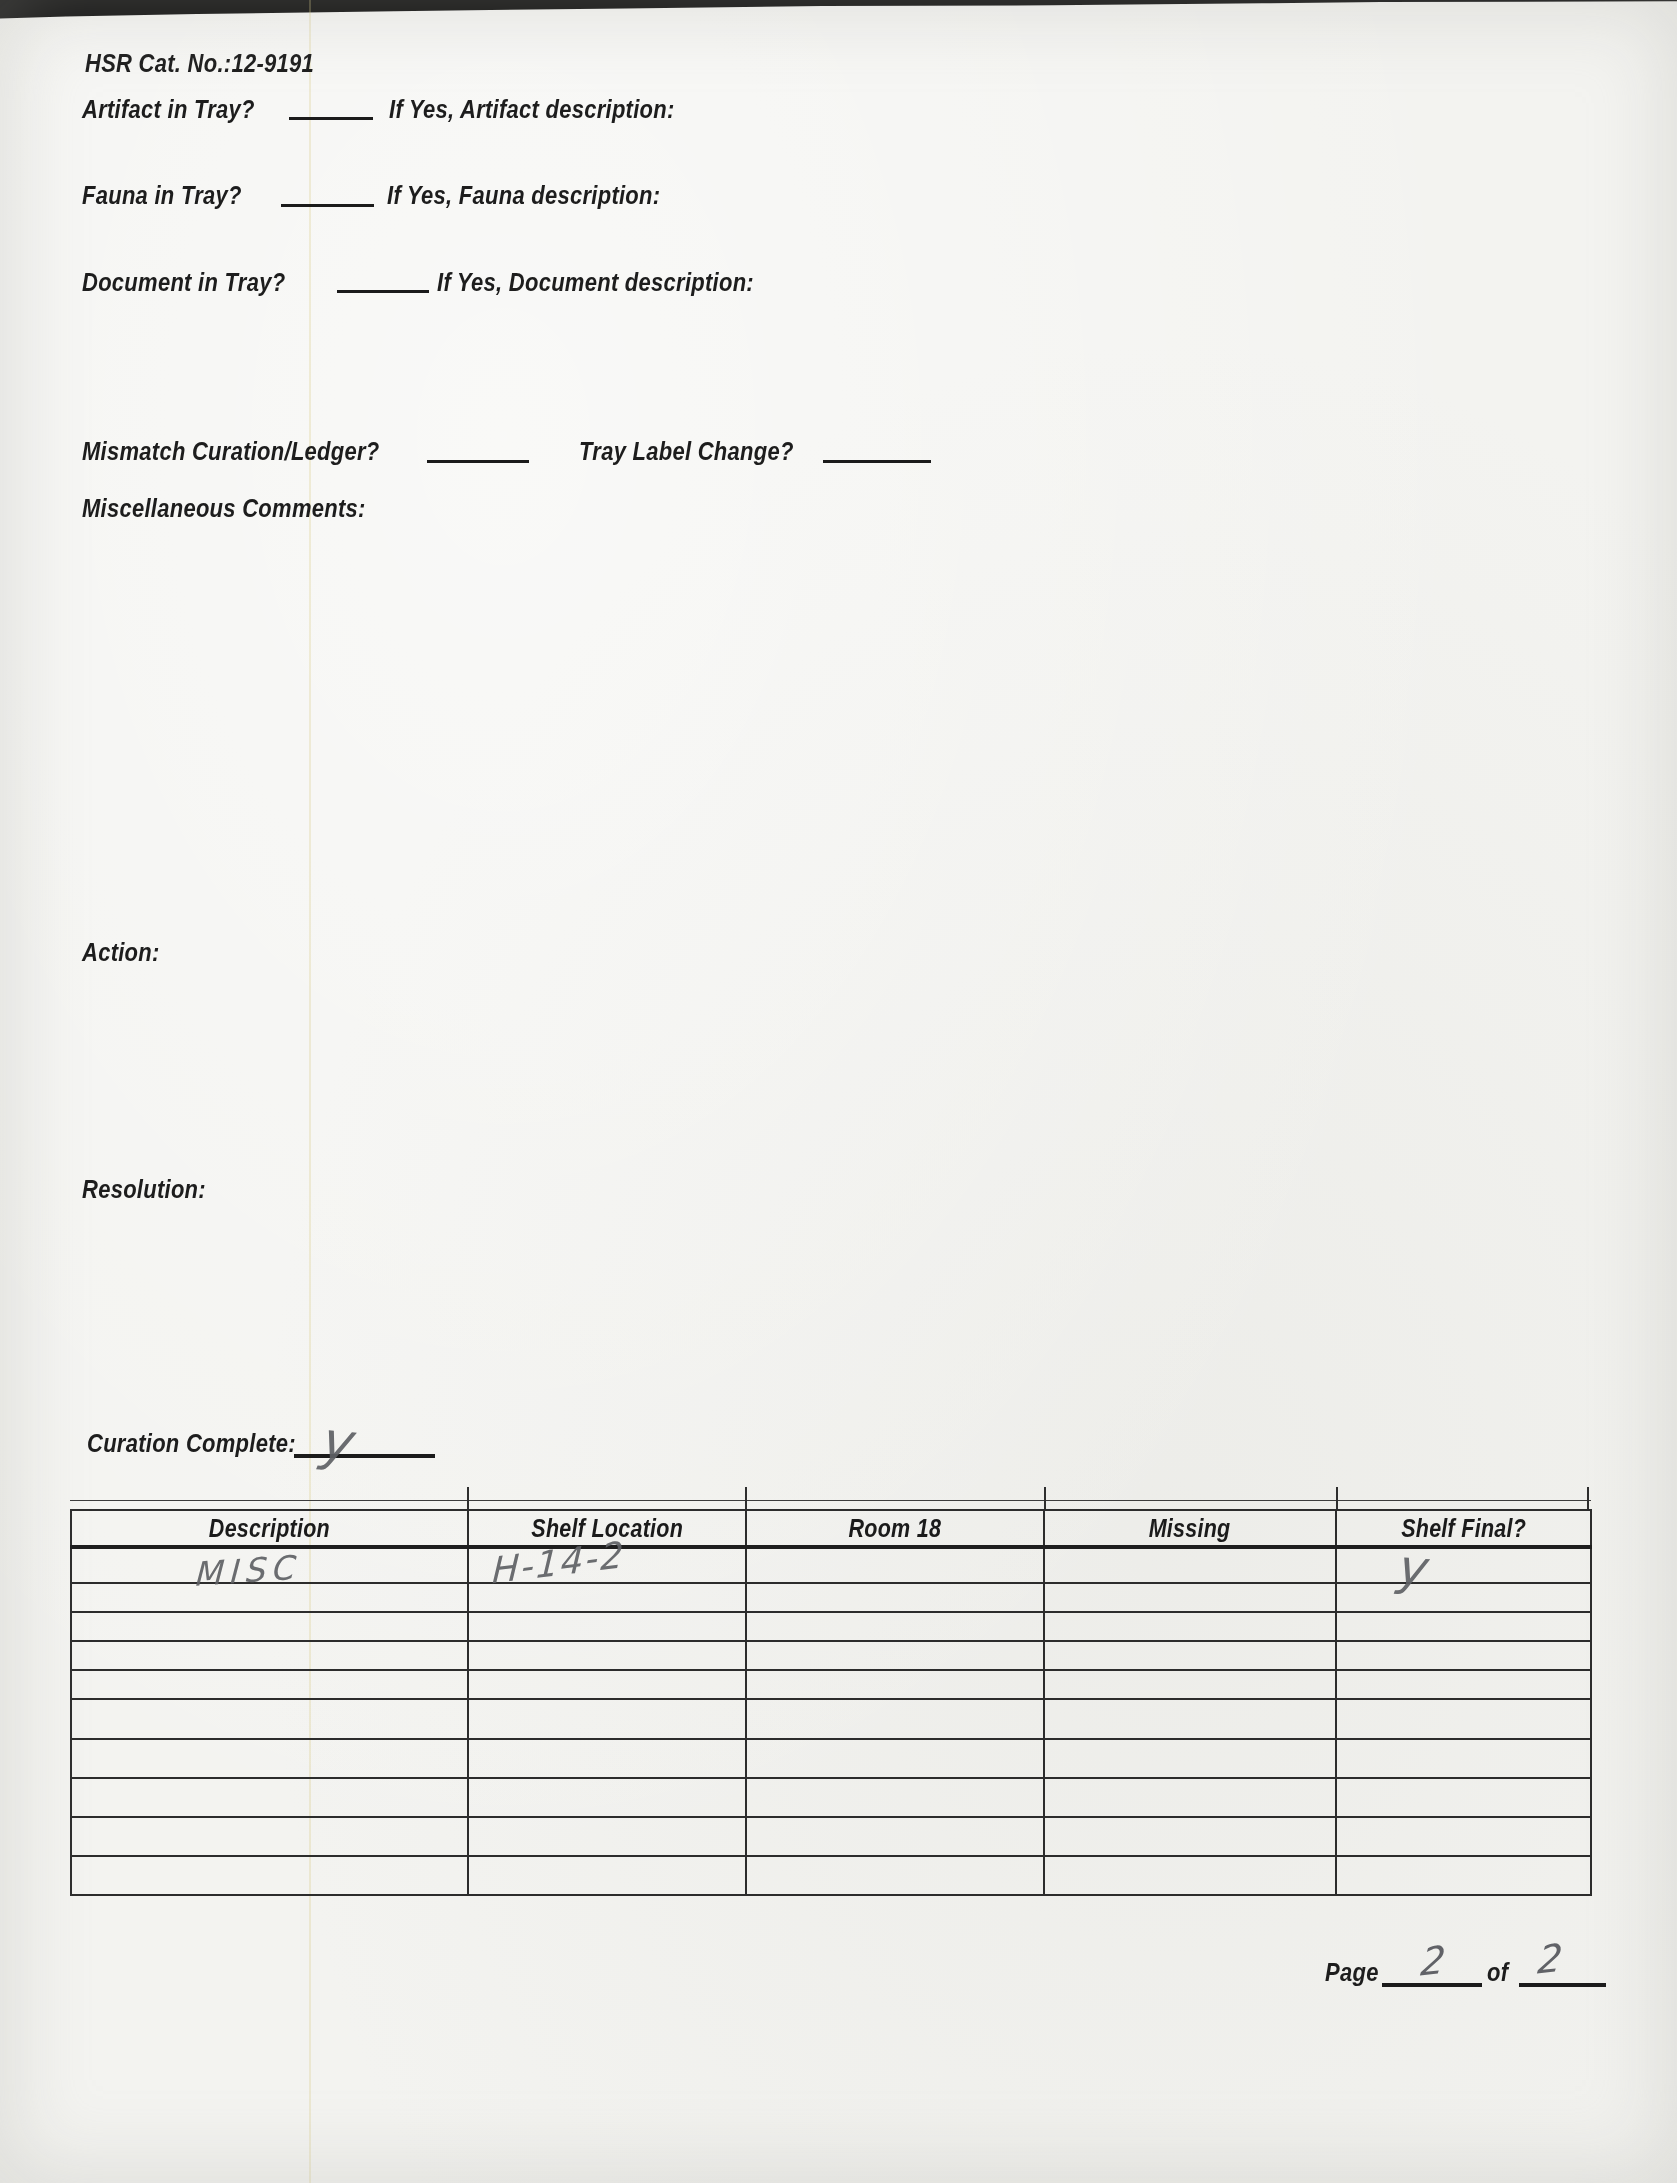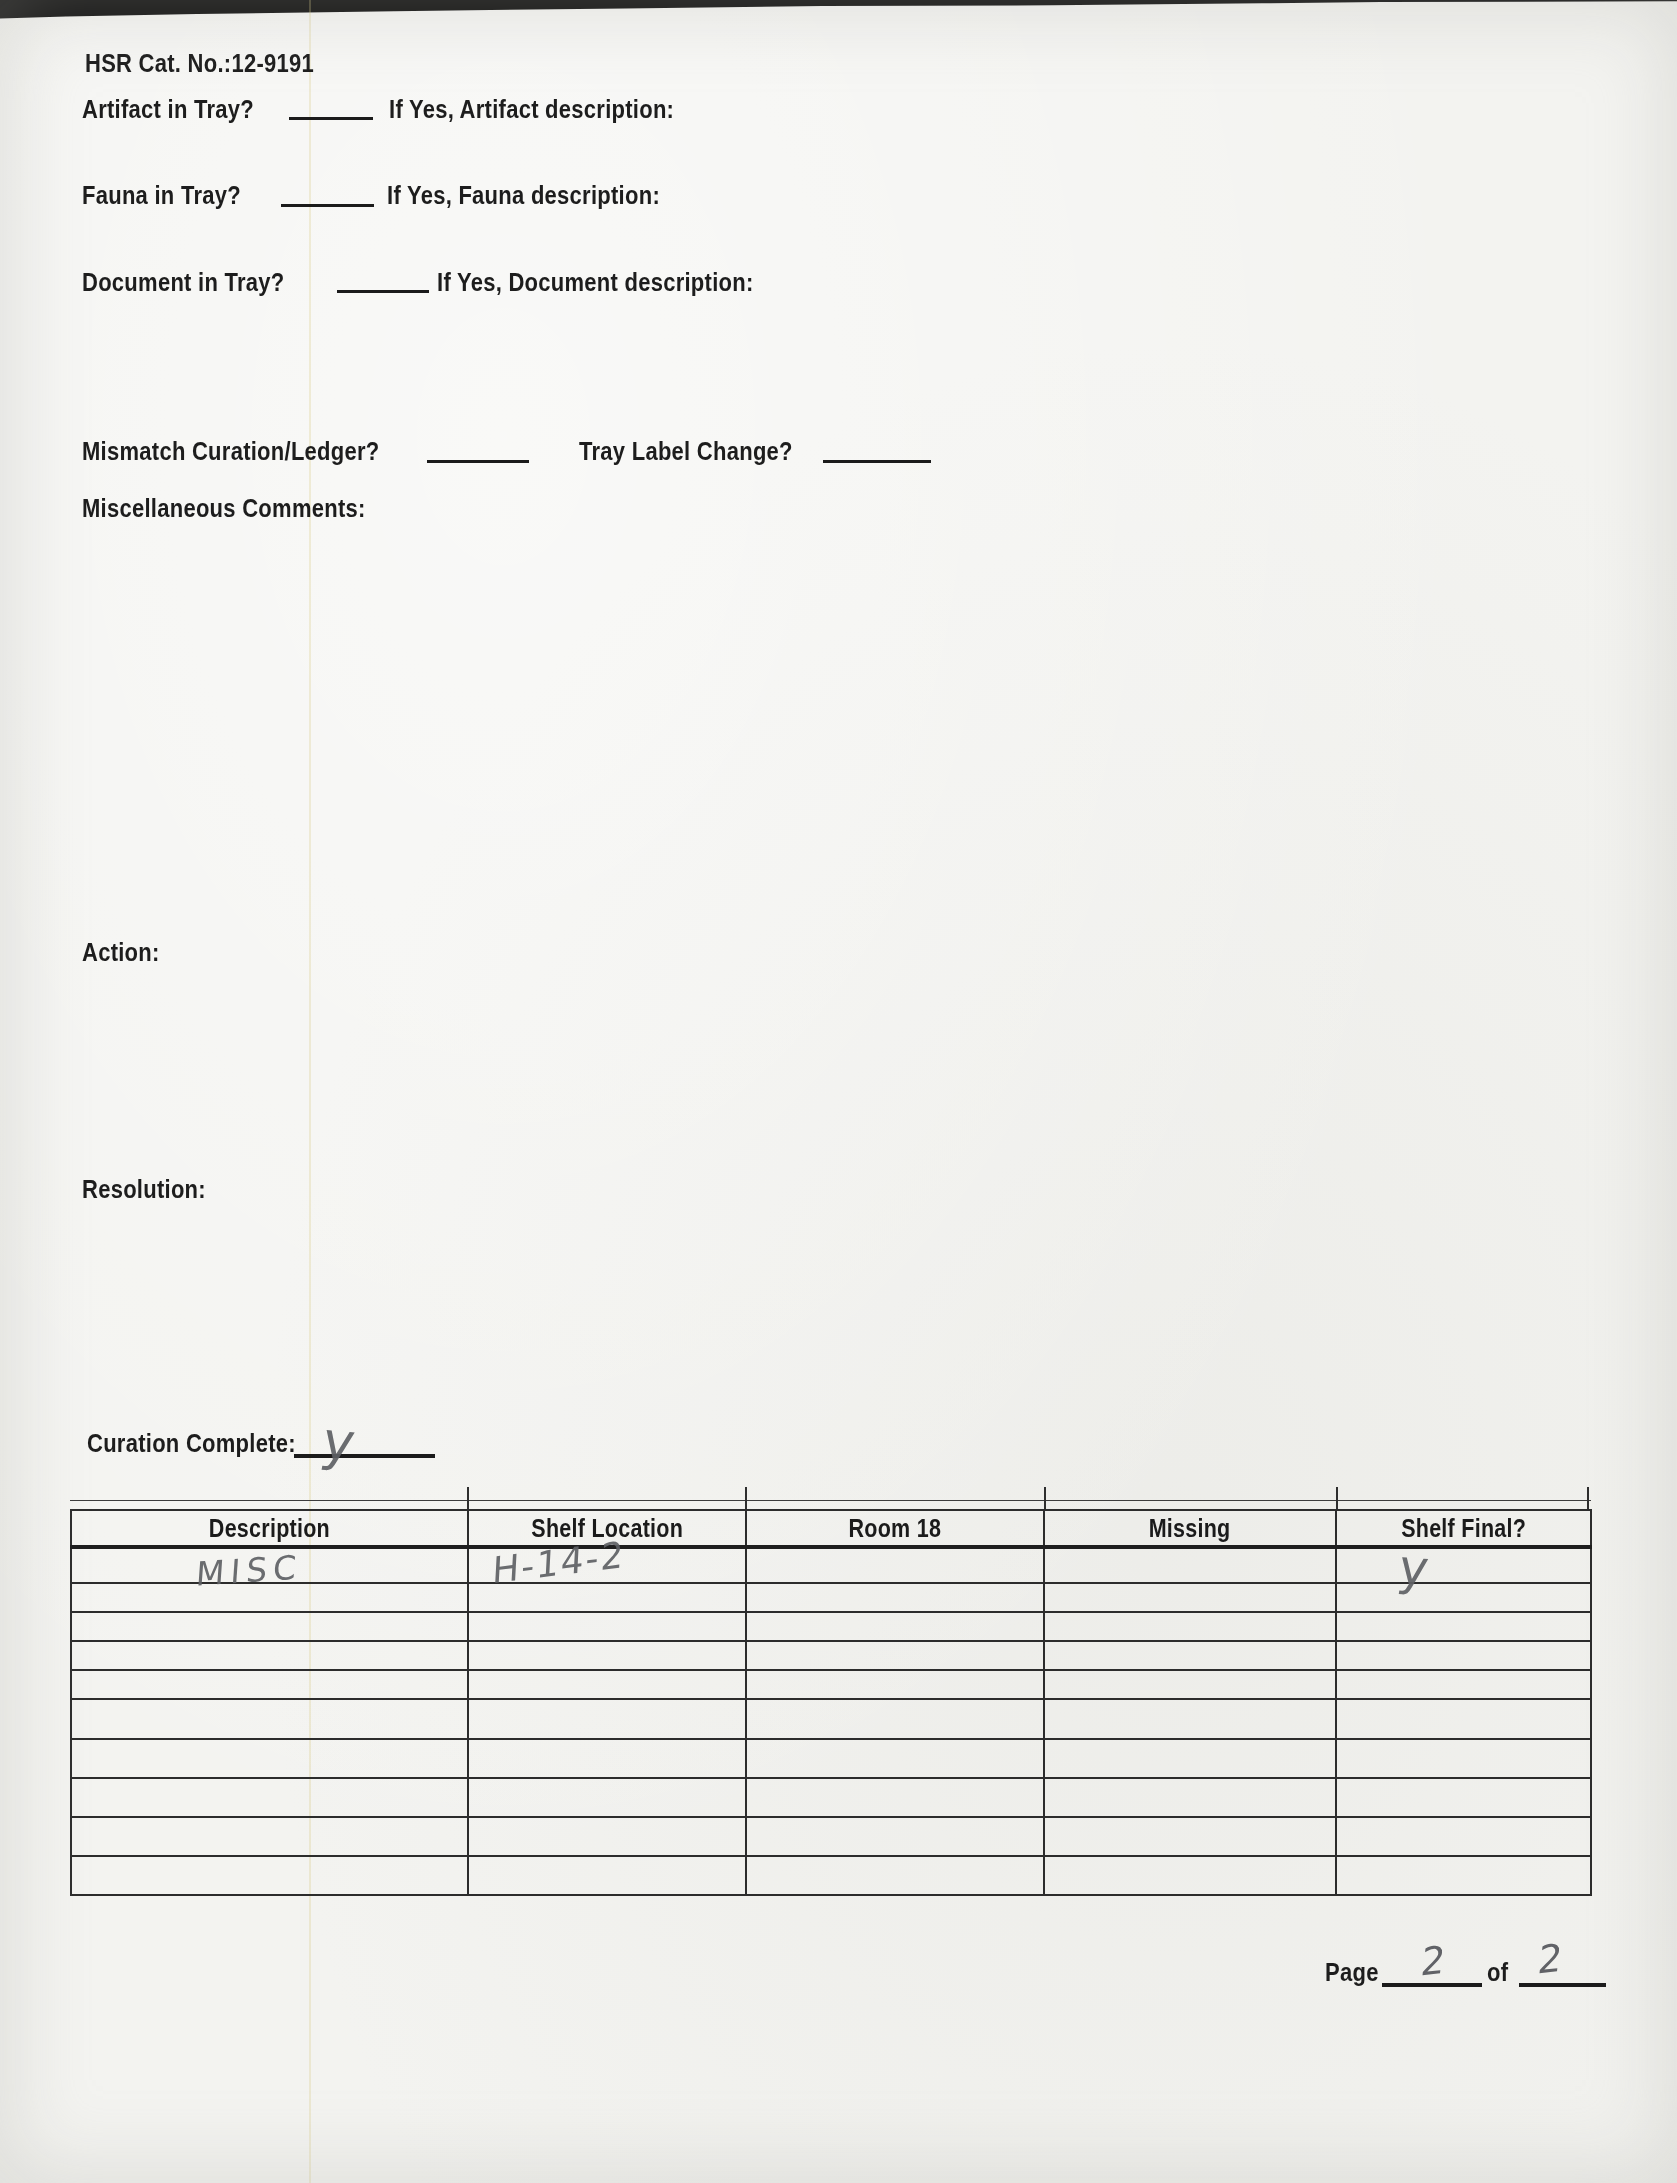--- a/index.html
+++ b/index.html
@@ -4,20 +4,21 @@
 <style>
   html,body { margin:0; padding:0; background:#e6e6e3; }
   .page {
     position:relative; width:1678px; height:2183px;
     background:#f3f3f0;
     background-image:
       radial-gradient(ellipse at 30% 20%, rgba(255,255,255,0.5), rgba(255,255,255,0) 60%),
       radial-gradient(ellipse at 70% 70%, rgba(225,225,220,0.35), rgba(255,255,255,0) 55%);
     overflow:hidden;
     font-family:"Liberation Sans", sans-serif;
+    font-style:italic;
   }
   .page::after {
     content:""; position:absolute; inset:0; pointer-events:none;
     box-shadow: inset 0 0 72px 16.4px rgba(180,180,172,0.30);
   }
   
   .scan-top {
     position:absolute; left:0; top:0; width:1678px; height:20px; background:#0c0c0c;
     clip-path: polygon(0 0, 1678px 0, 1678px 1.3px, 1381px 2px, 1262px 3.3px, 1052px 5.3px, 822px 6px, 625px 8.5px, 394px 11.2px, 197px 14px, 66px 16.4px, 0 18.4px);
   }

